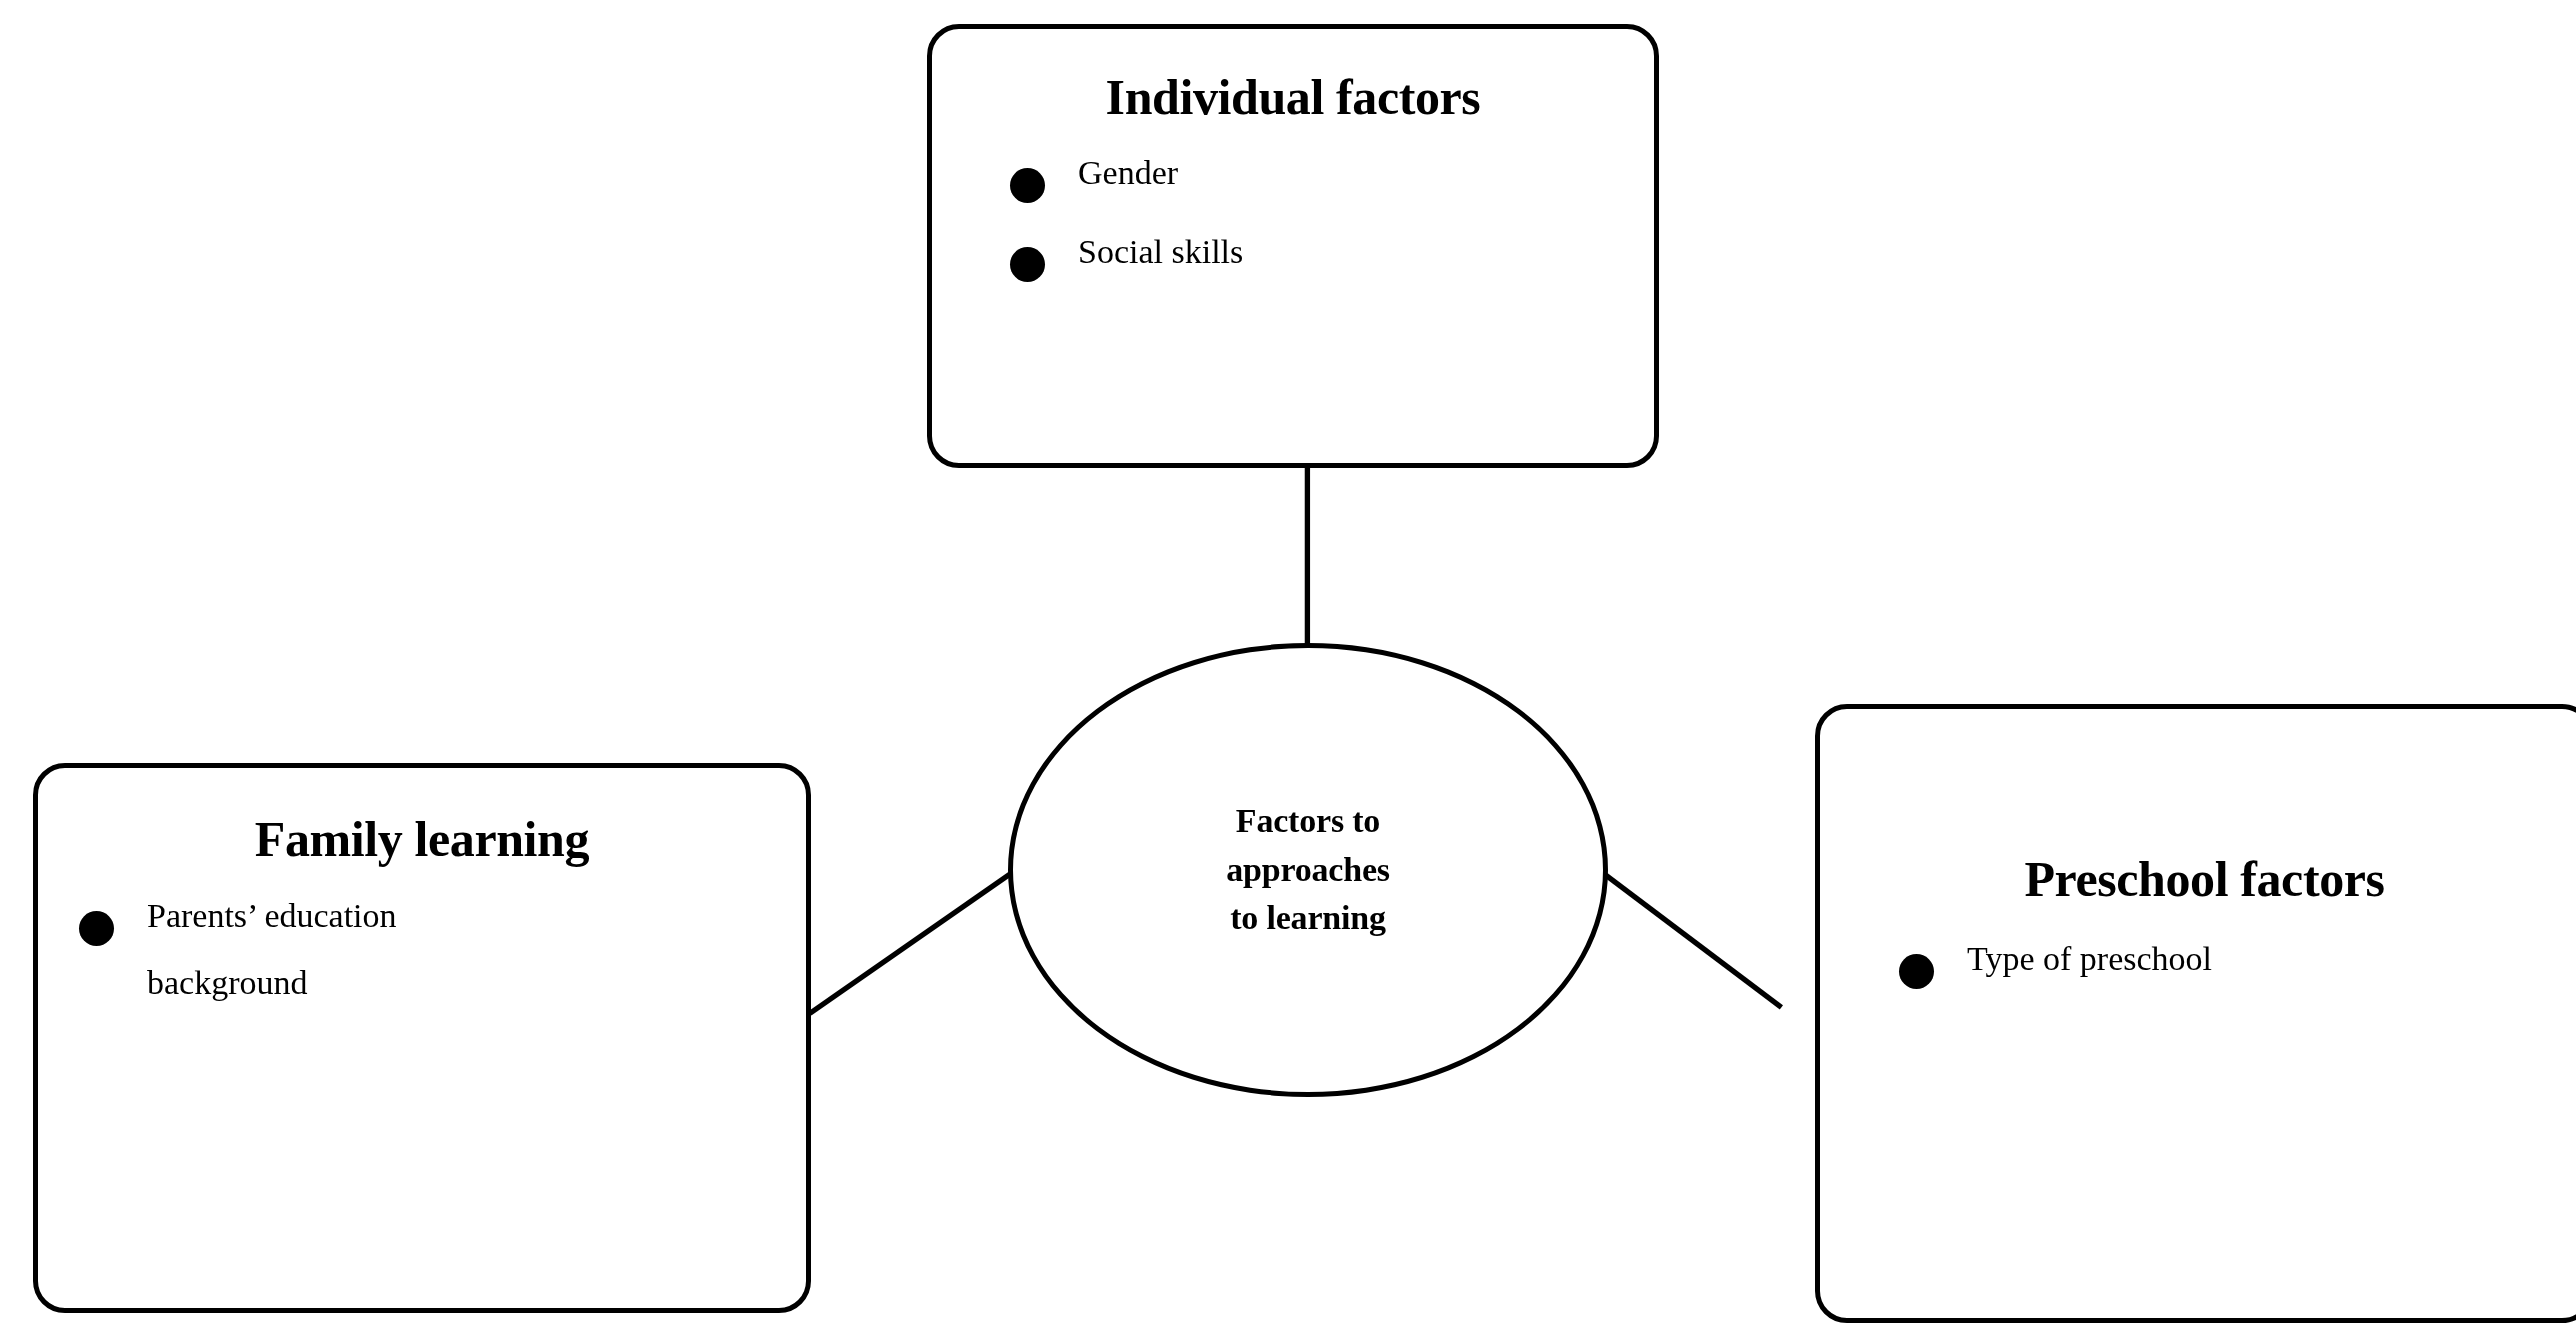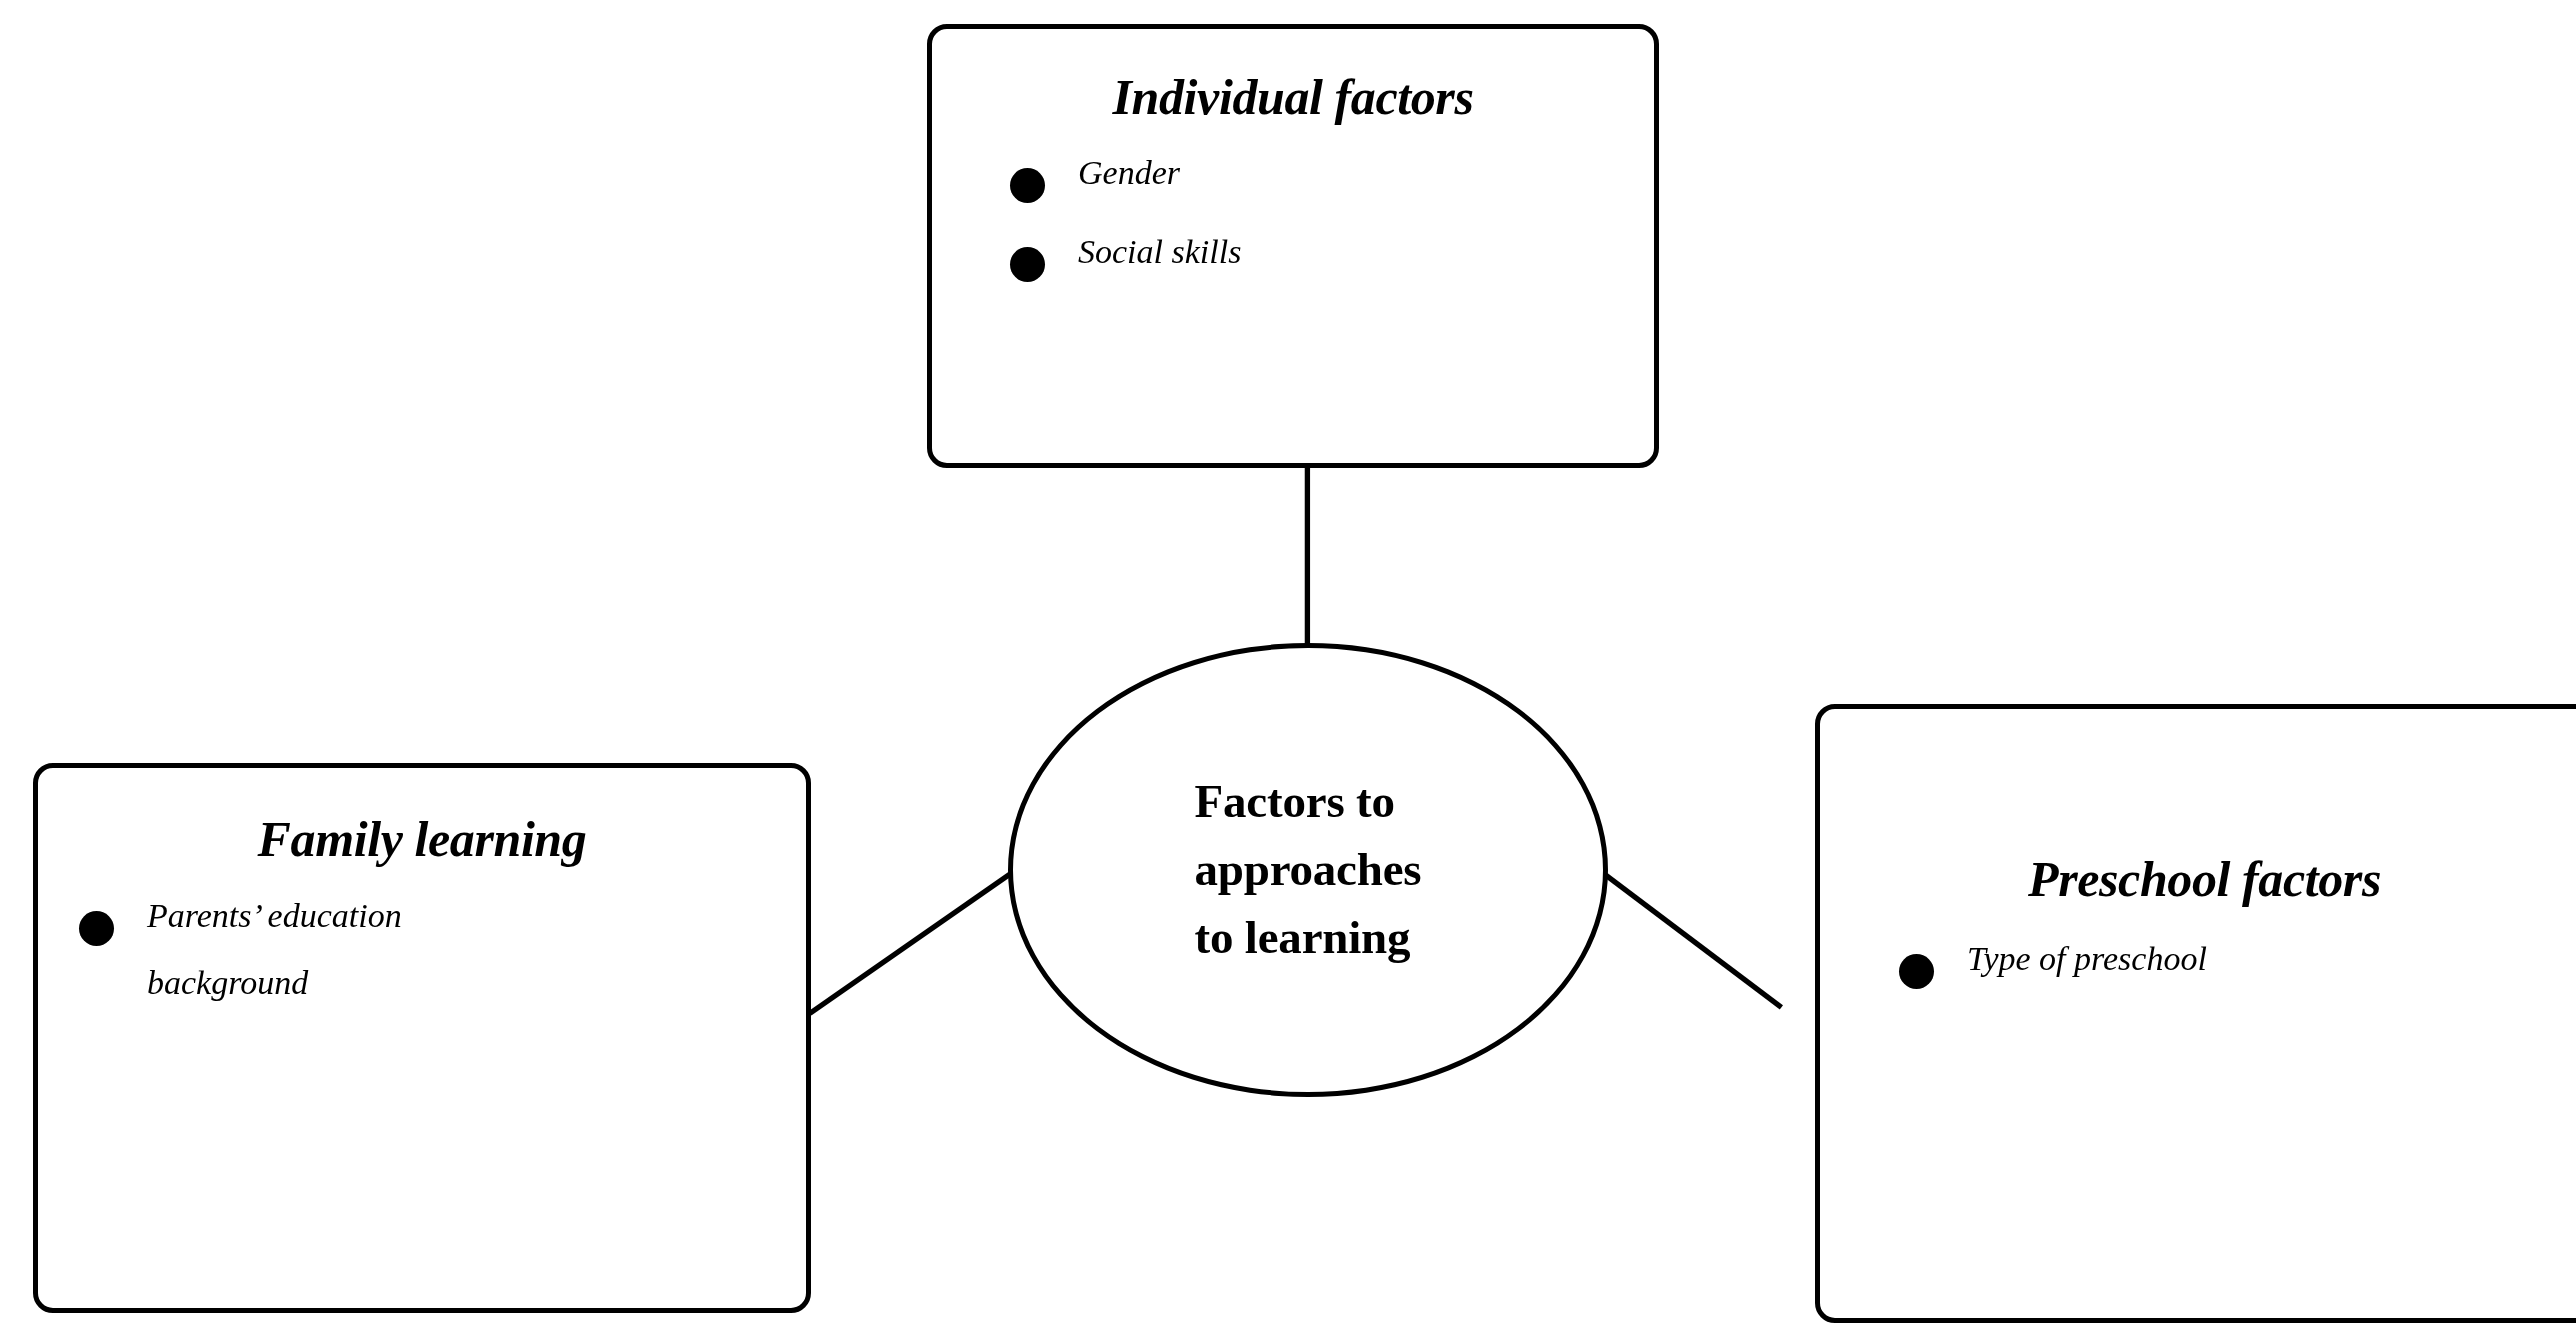--- a/index.html
+++ b/index.html
@@ -32,22 +32,21 @@
   }
 
   
   .node {
     position: absolute;
     box-sizing: border-box;
     background: #ffffff;
     border: 5.3px solid #000000;
   }
   .node.rounded-box {
-    border-radius: 20px;
-    font-style: italic;
+    border-radius: 32px;
   }
   .node.ellipse {
     border-radius: 50%;
     display: flex;
     align-items: center;
     justify-content: center;
   }
 
   .node-inner {
     position: absolute;
@@ -127,22 +126,23 @@
   #node-preschool .bullet-list { margin-top: 30px; padding-left: 49px; }
 
   
   #node-center {
     left: 1008px;
     top: 643px;
     width: 600px;
     height: 454px;
   }
   #node-center .ellipse-text {
+    text-align: center;
     font-weight: bold;
-    font-size: 47px;
+    font-size: 34px;
     line-height: 1.44;
     letter-spacing: -0.2px;
     padding: 0 46px;
   }
   #node-center .ellipse-text span { display: block; white-space: nowrap; }
 </style>
 </head>
 <body>
 
 <div id="diagram-canvas">

